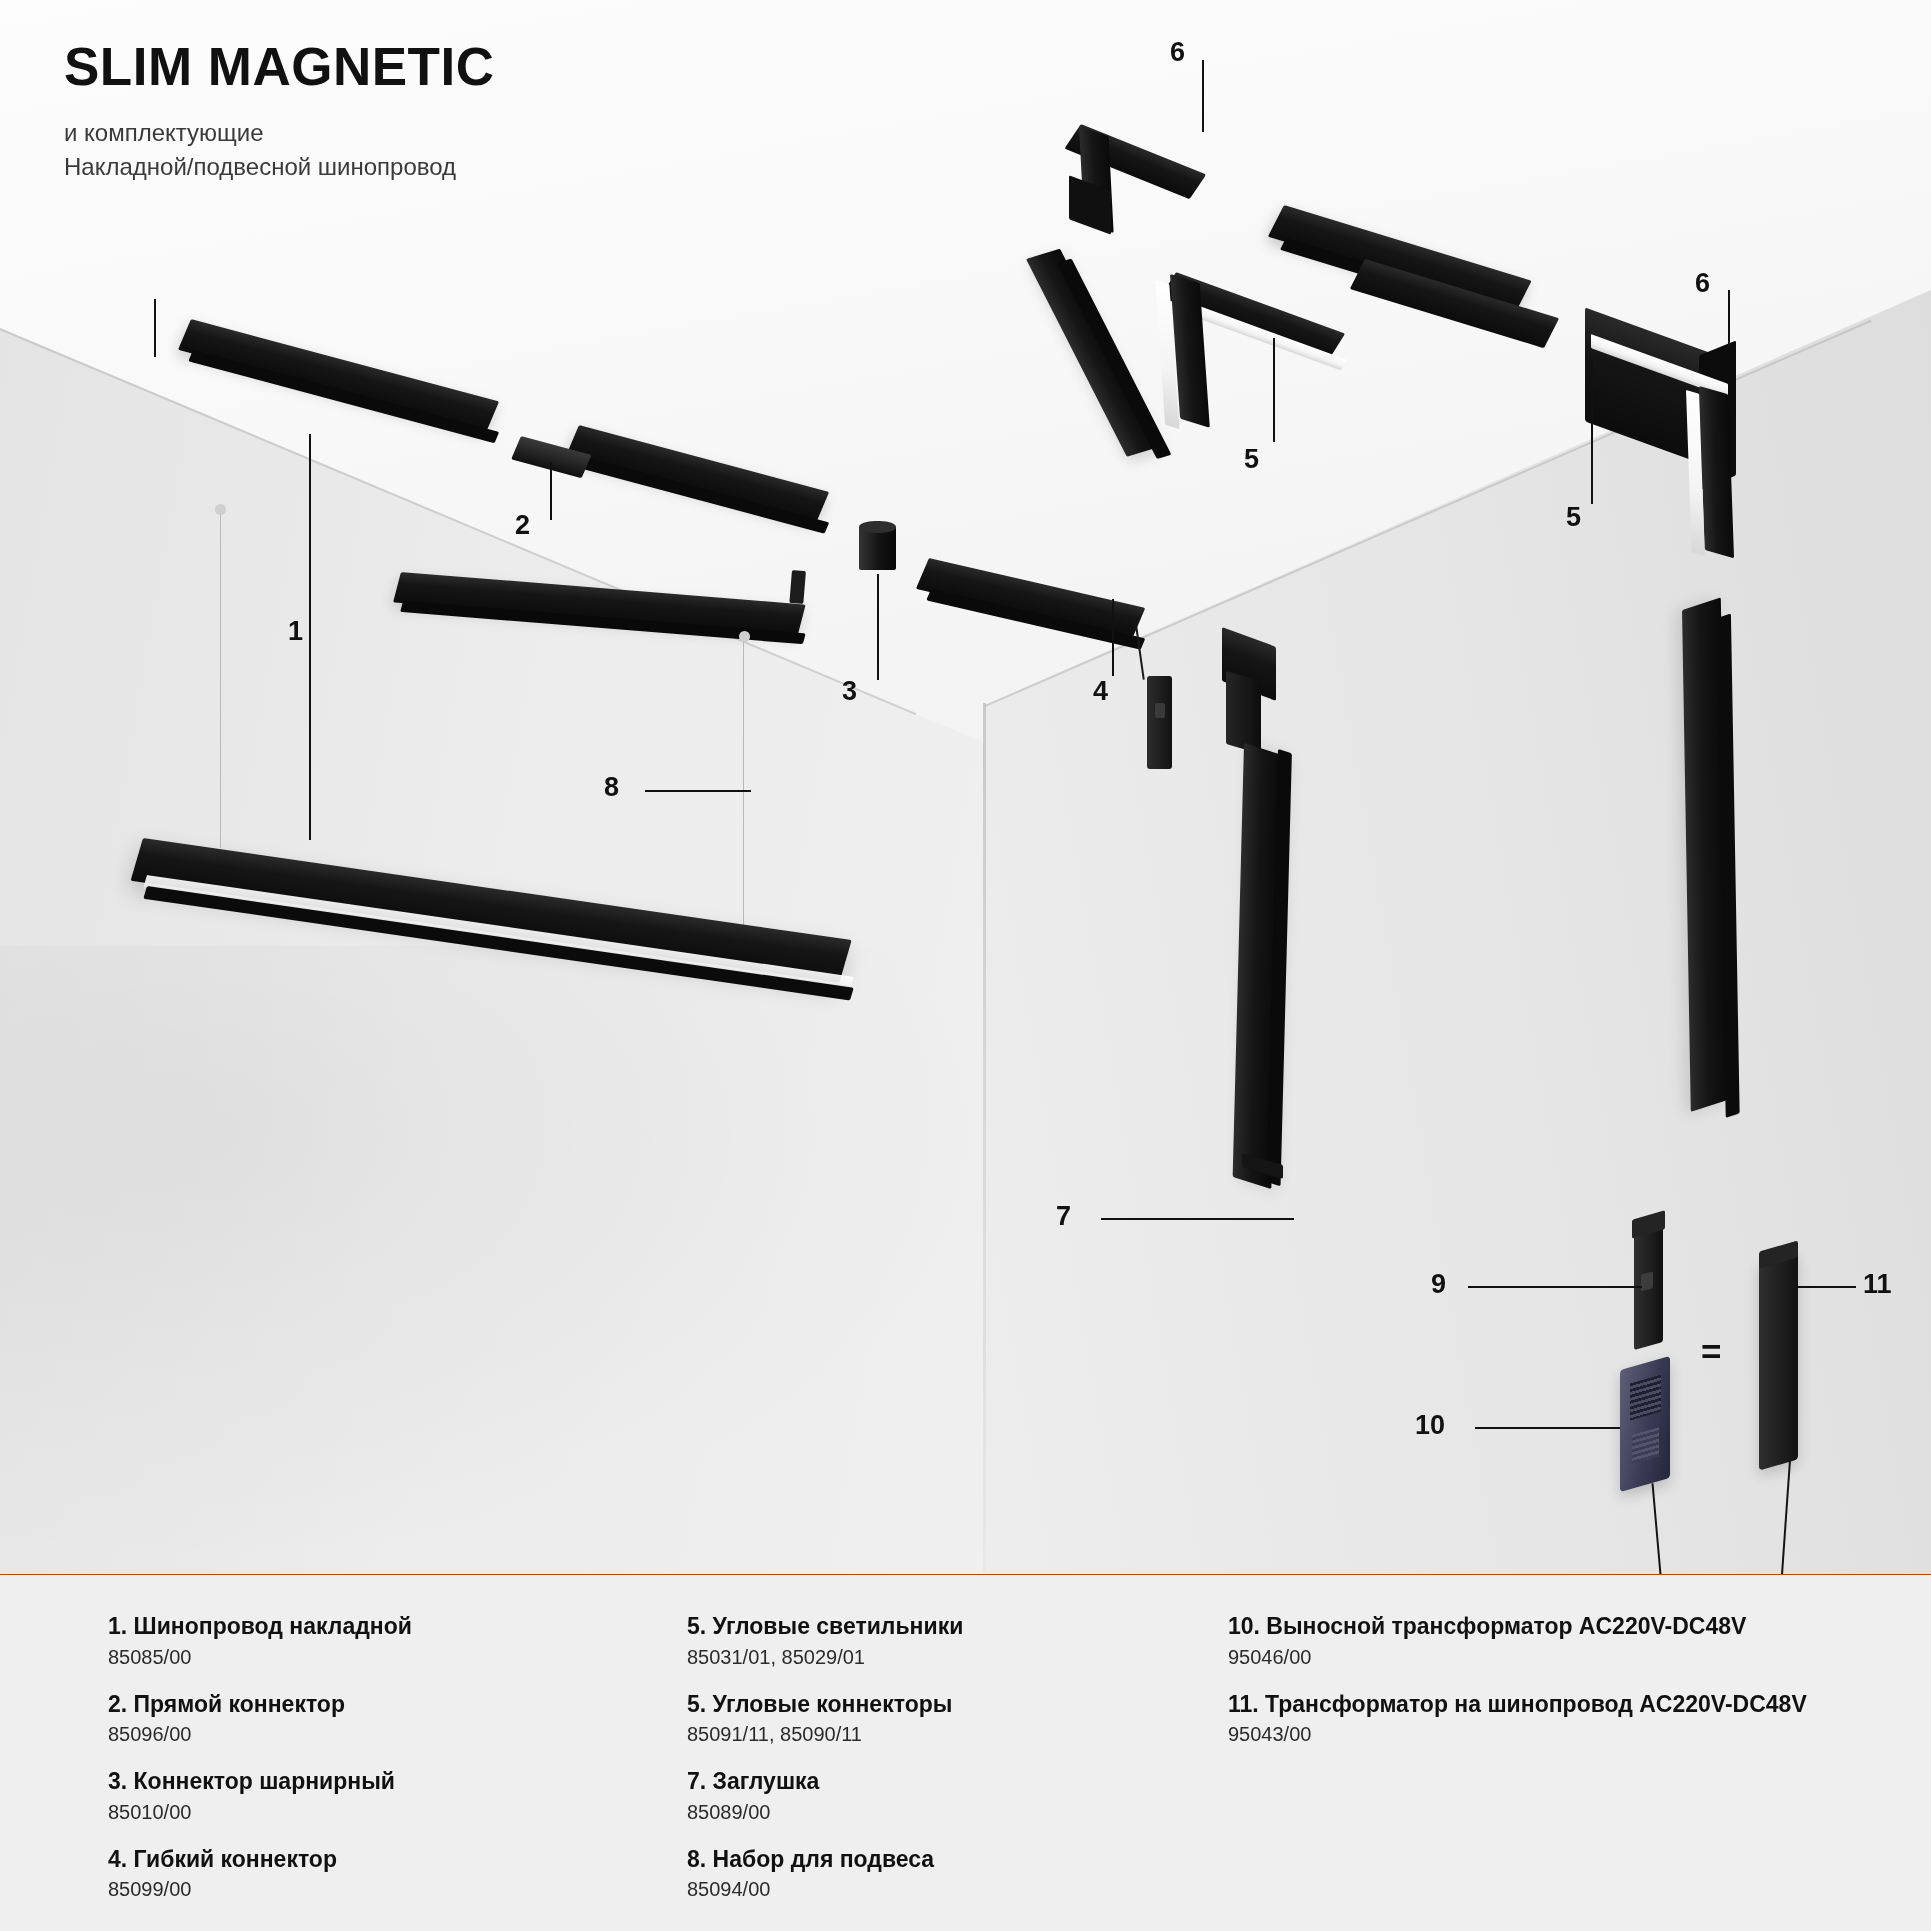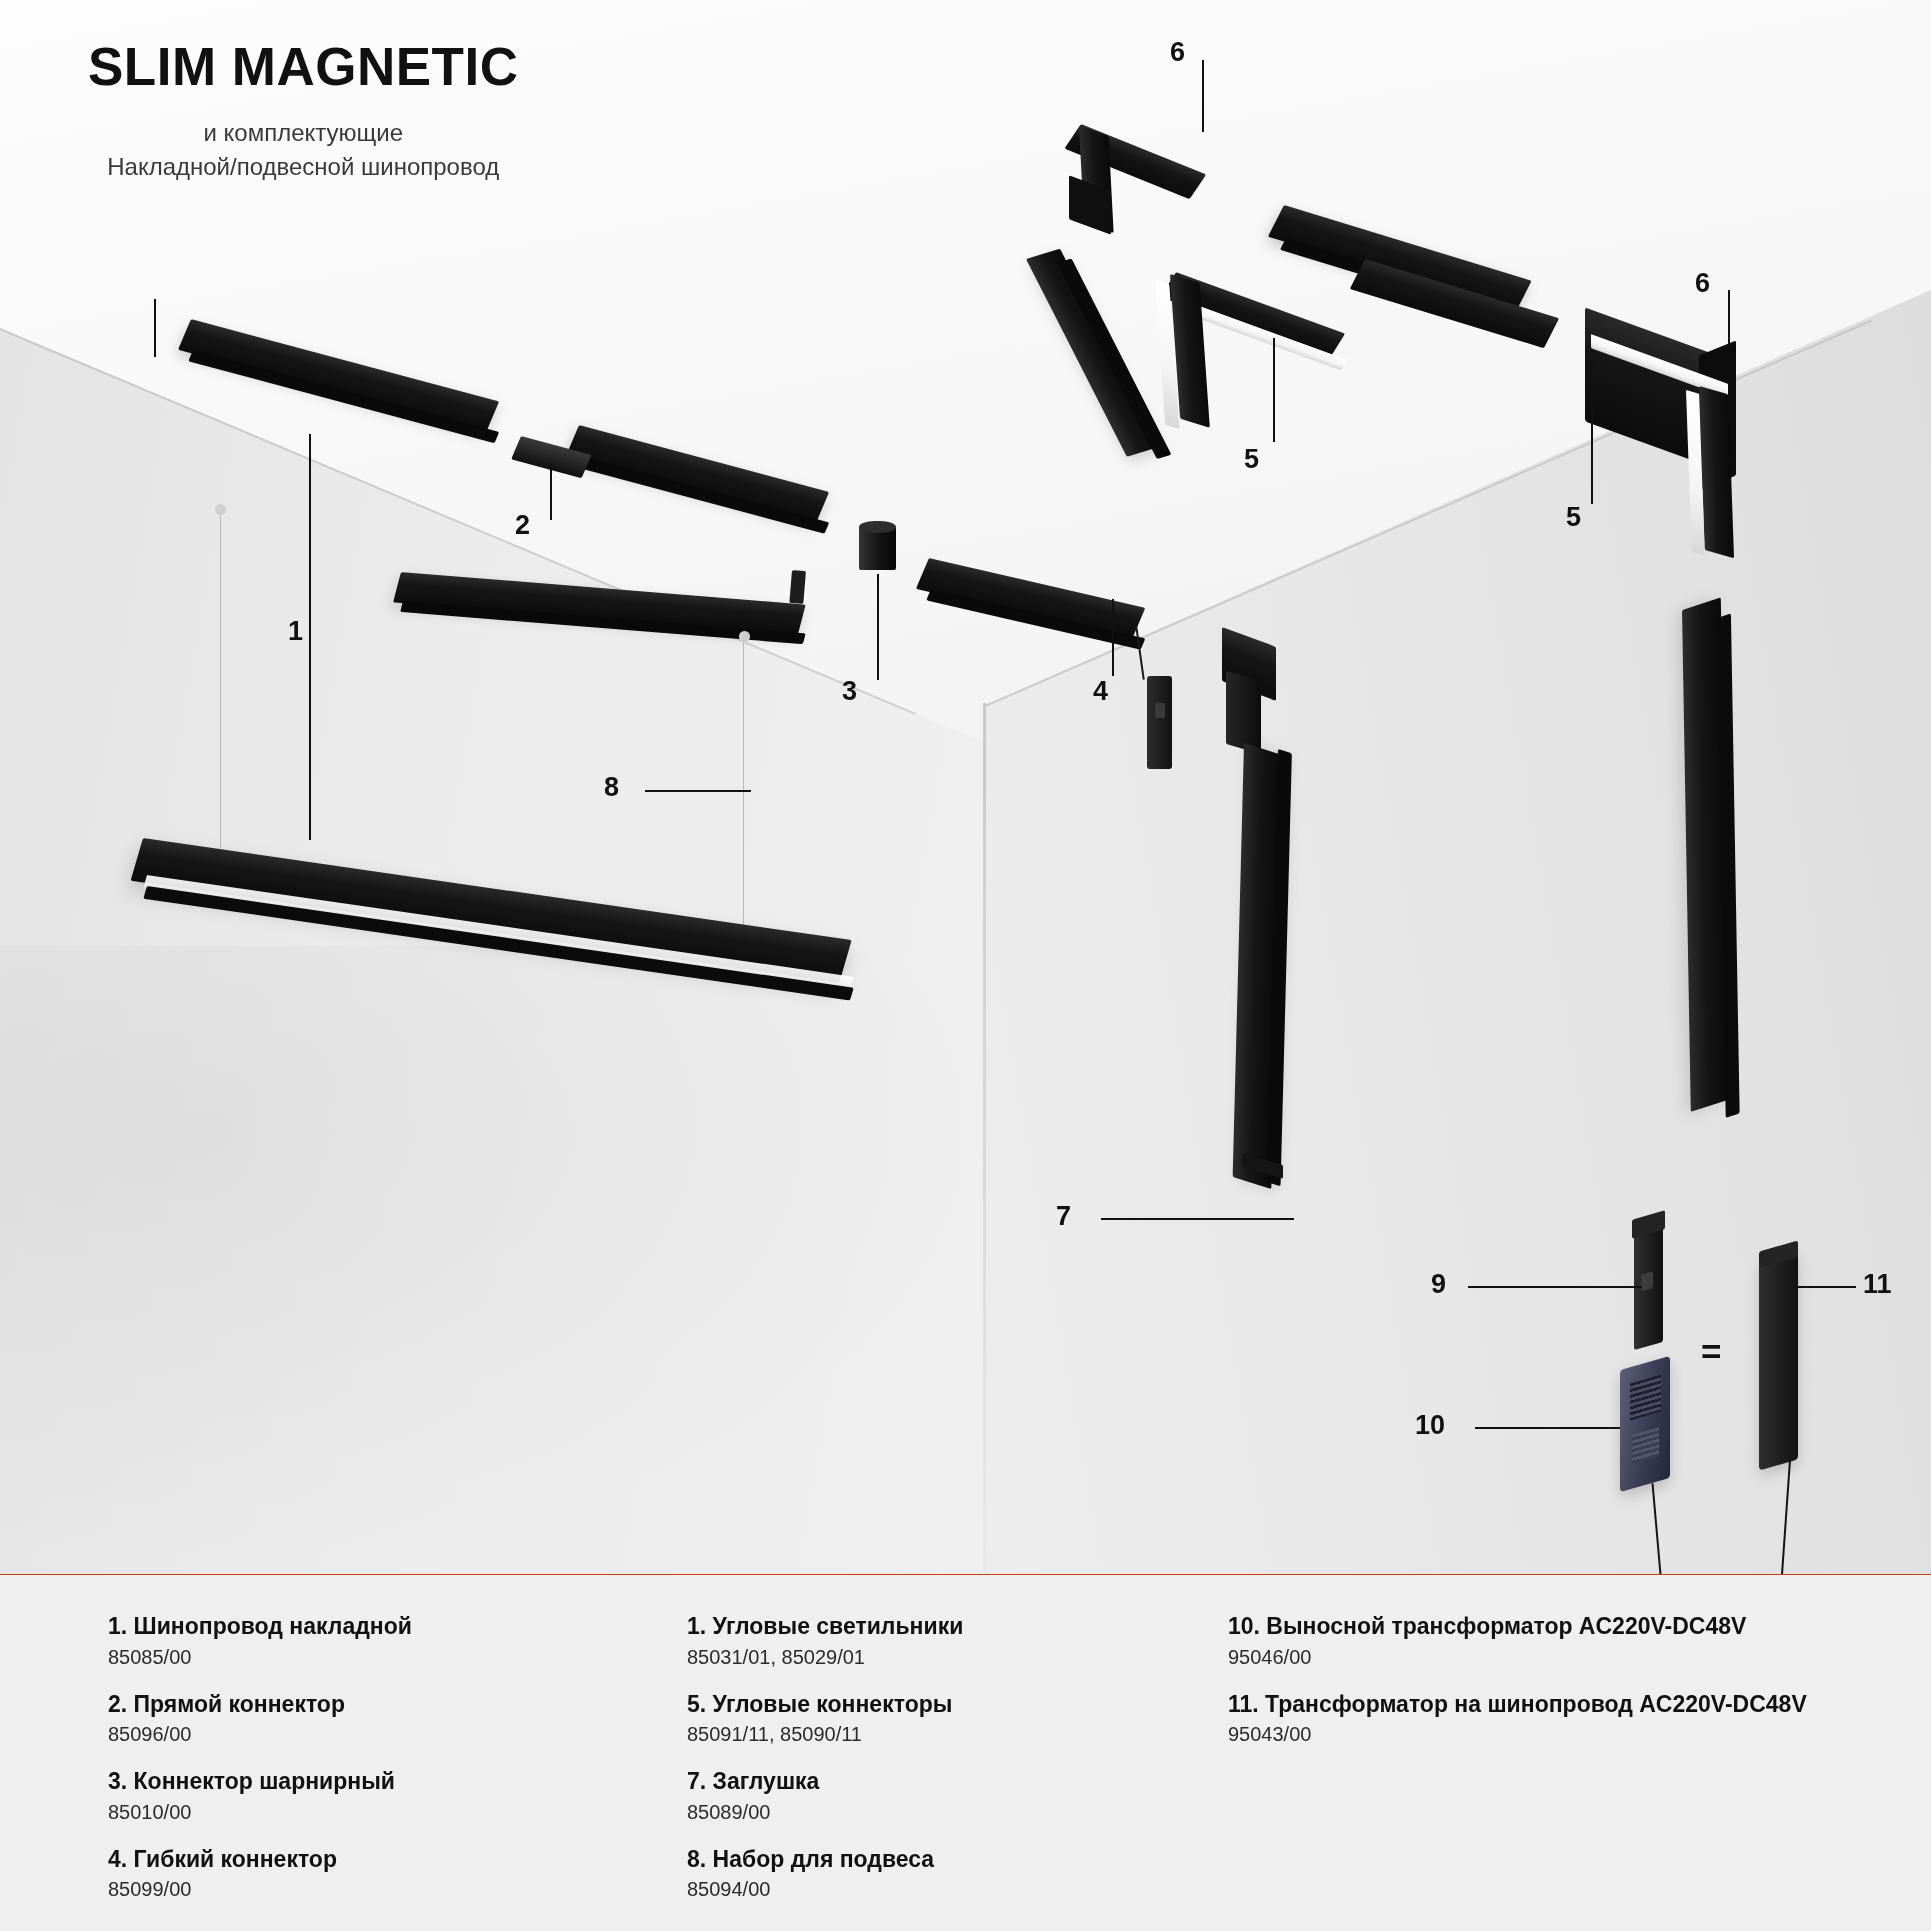--- a/index.html
+++ b/index.html
@@ -40,21 +40,21 @@
     position:absolute;left:985px;top:705px;width:966px;height:1.9px;
     background:rgba(175,175,175,.5);
     transform-origin:0 0;transform:rotate(-23.5deg);
   }
   .soft-shadow{
     position:absolute;left:0;top:946px;width:1014px;height:628px;
     background:radial-gradient(ellipse at 20% 30%, rgba(0,0,0,.045), rgba(0,0,0,0) 70%);
   }
 
   
-  .title-block{position:absolute;left:88px;top:39px;text-align:center;}
+  .title-block{position:absolute;left:64px;top:39px;}
   .title{font-size:53px;font-weight:bold;letter-spacing:0.5px;color:#111;line-height:1.05;}
   .subtitle{margin-top:21px;font-size:24px;color:#3a3a3a;line-height:1.45;font-weight:400;}
 
   
   .bar{position:absolute;background:#141414;border-radius:1.9px;}
   .bar.grad{background:linear-gradient(180deg,#2a2a2a 0%,#151515 38%,#0c0c0c 100%);}
   .bar.grad-v{background:linear-gradient(90deg,#2c2c2c 0%,#151515 45%,#0a0a0a 100%);}
   .lit{position:absolute;background:linear-gradient(180deg,#ffffff 0%,#f4f4f4 60%,#d8d8d8 100%);border-radius:1px;}
 
   
@@ -234,21 +234,21 @@
           <div class="code">85010/00</div>
         </div>
         <div class="item">
           <div class="name">4. Гибкий коннектор</div>
           <div class="code">85099/00</div>
         </div>
       </div>
 
       <div class="col col2">
         <div class="item">
-          <div class="name">1. Угловые светильники</div>
+          <div class="name">5. Угловые светильники</div>
           <div class="code">85031/01, 85029/01</div>
         </div>
         <div class="item">
           <div class="name">5. Угловые коннекторы</div>
           <div class="code">85091/11, 85090/11</div>
         </div>
         <div class="item">
           <div class="name">7. Заглушка</div>
           <div class="code">85089/00</div>
         </div>

